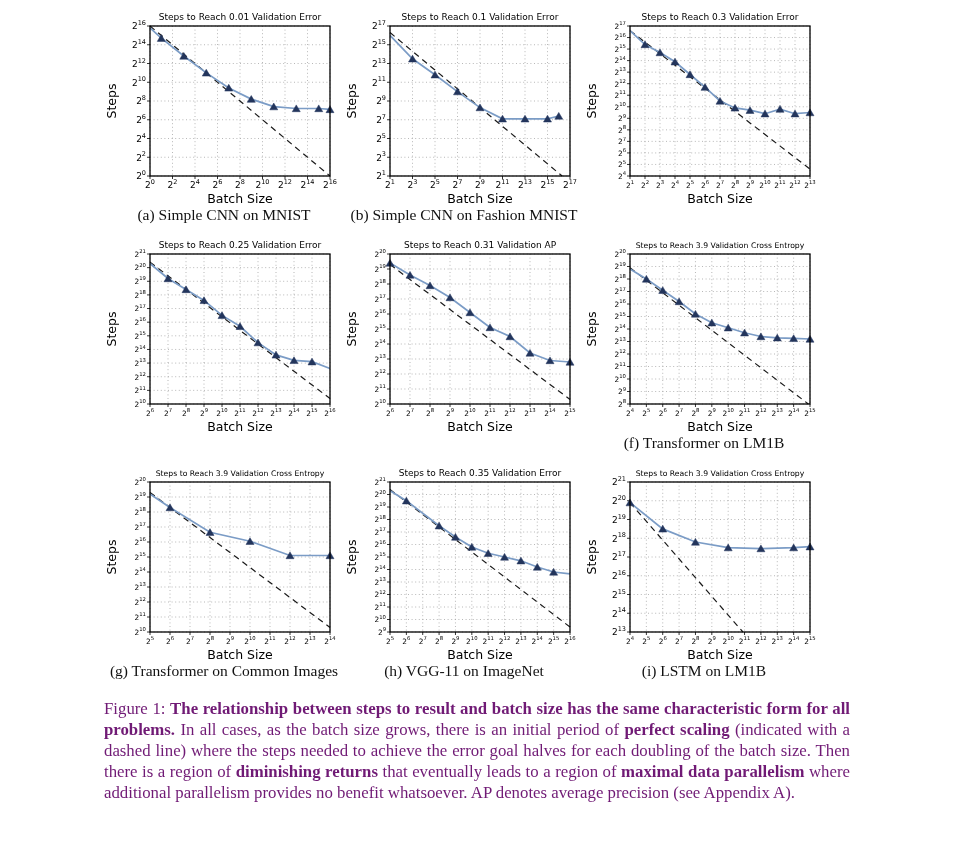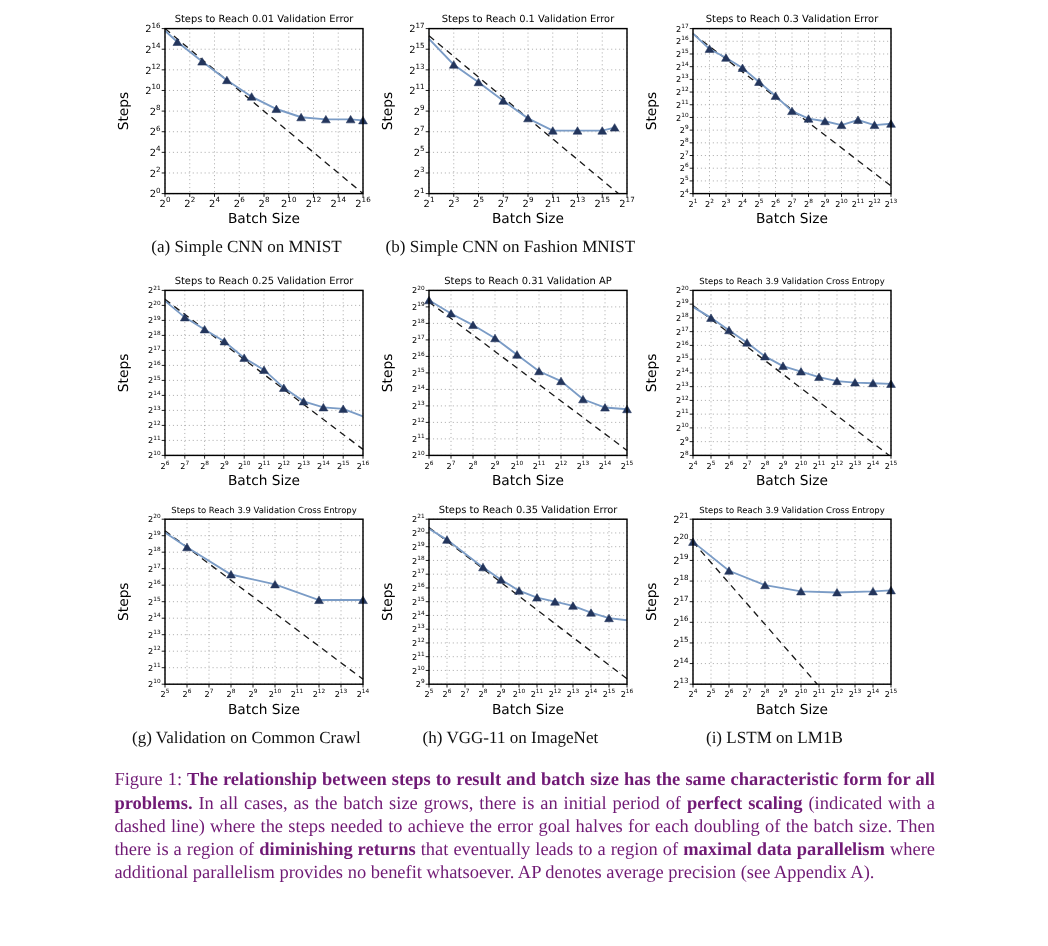--- a/index.html
+++ b/index.html
@@ -9,21 +9,21 @@
   }
   .figure-wrap{padding:6px 0 0 104px;}
   .charts-grid{
     display:grid;
     grid-template-columns:240px 240px 240px;
     grid-row-gap:8px;
   }
   .chart-cell{width:240px;}
   .chart-cell svg{display:block;}
   .subcaption{
-    margin-top:10px;height:20px;
+    height:20px;
     text-align:center;
     font-family:"Liberation Serif","DejaVu Serif",serif;
     font-size:15.5px;color:#111;
   }
   .figure-caption{
     margin:16px 0 16px 0;width:746px;
     font-family:Liberation Serif, serif;
     font-size:16.8px;line-height:21px;color:#701a75;
     text-align:justify;
   }
@@ -591,20 +591,21 @@
             <path d="M 176.9090909090909 98.9 L 180.9090909090909 105.7 L 172.9090909090909 105.7 Z" fill="#23355c" stroke="#23355c" stroke-width="0.5"></path>
             <path d="M 193.27272727272728 100.15 L 197.27272727272728 106.95 L 189.27272727272728 106.95 Z" fill="#23355c" stroke="#23355c" stroke-width="0.5"></path>
             <path d="M 209.63636363636363 100.775 L 213.63636363636363 107.575 L 205.63636363636363 107.575 Z" fill="#23355c" stroke="#23355c" stroke-width="0.5"></path>
             <path d="M 226 101.4 L 230 108.2 L 222 108.2 Z" fill="#23355c" stroke="#23355c" stroke-width="0.5"></path>
           </g>
           <rect x="46" y="20" width="180" height="150" fill="none" stroke="#000000" stroke-width="1.3"></rect>
           <text x="136" y="14" font-size="7.7" text-anchor="middle">Steps to Reach 3.9 Validation Cross Entropy</text>
           <text x="136" y="197" font-size="12.5" text-anchor="middle">Batch Size</text>
           <text font-size="12.5" text-anchor="middle" transform="translate(12,95) rotate(-90)">Steps</text>
         </svg>
+        <div class="subcaption">(f) Transformer on LM1B</div>
       </div>
       <div class="chart-cell">
         <svg width="240" height="200" viewBox="0 0 240 200">
           <g>
             <line x1="46" y1="20" x2="46" y2="170" stroke="#9a9a9a" stroke-width="0.7" stroke-dasharray="1 2.6"></line>
             <line x1="66" y1="20" x2="66" y2="170" stroke="#9a9a9a" stroke-width="0.7" stroke-dasharray="1 2.6"></line>
             <line x1="86" y1="20" x2="86" y2="170" stroke="#9a9a9a" stroke-width="0.7" stroke-dasharray="1 2.6"></line>
             <line x1="106" y1="20" x2="106" y2="170" stroke="#9a9a9a" stroke-width="0.7" stroke-dasharray="1 2.6"></line>
             <line x1="126" y1="20" x2="126" y2="170" stroke="#9a9a9a" stroke-width="0.7" stroke-dasharray="1 2.6"></line>
             <line x1="146" y1="20" x2="146" y2="170" stroke="#9a9a9a" stroke-width="0.7" stroke-dasharray="1 2.6"></line>
@@ -677,21 +678,21 @@
             <path d="M 106 66.65000000000003 L 110 73.45000000000003 L 102 73.45000000000003 Z" fill="#23355c" stroke="#23355c" stroke-width="0.5"></path>
             <path d="M 146 75.64999999999999 L 150 82.44999999999999 L 142 82.44999999999999 Z" fill="#23355c" stroke="#23355c" stroke-width="0.5"></path>
             <path d="M 186 89.9 L 190 96.7 L 182 96.7 Z" fill="#23355c" stroke="#23355c" stroke-width="0.5"></path>
             <path d="M 226 89.9 L 230 96.7 L 222 96.7 Z" fill="#23355c" stroke="#23355c" stroke-width="0.5"></path>
           </g>
           <rect x="46" y="20" width="180" height="150" fill="none" stroke="#000000" stroke-width="1.3"></rect>
           <text x="136" y="14" font-size="7.7" text-anchor="middle">Steps to Reach 3.9 Validation Cross Entropy</text>
           <text x="136" y="197" font-size="12.5" text-anchor="middle">Batch Size</text>
           <text font-size="12.5" text-anchor="middle" transform="translate(12,95) rotate(-90)">Steps</text>
         </svg>
-        <div class="subcaption">(g) Validation on Common Crawl</div>
+        <div class="subcaption">(g) Transformer on Common Images</div>
       </div>
       <div class="chart-cell">
         <svg width="240" height="200" viewBox="0 0 240 200">
           <g>
             <line x1="46" y1="20" x2="46" y2="170" stroke="#9a9a9a" stroke-width="0.7" stroke-dasharray="1 2.6"></line>
             <line x1="62.36363636363636" y1="20" x2="62.36363636363636" y2="170" stroke="#9a9a9a" stroke-width="0.7" stroke-dasharray="1 2.6"></line>
             <line x1="78.72727272727272" y1="20" x2="78.72727272727272" y2="170" stroke="#9a9a9a" stroke-width="0.7" stroke-dasharray="1 2.6"></line>
             <line x1="95.0909090909091" y1="20" x2="95.0909090909091" y2="170" stroke="#9a9a9a" stroke-width="0.7" stroke-dasharray="1 2.6"></line>
             <line x1="111.45454545454545" y1="20" x2="111.45454545454545" y2="170" stroke="#9a9a9a" stroke-width="0.7" stroke-dasharray="1 2.6"></line>
             <line x1="127.81818181818181" y1="20" x2="127.81818181818181" y2="170" stroke="#9a9a9a" stroke-width="0.7" stroke-dasharray="1 2.6"></line>

